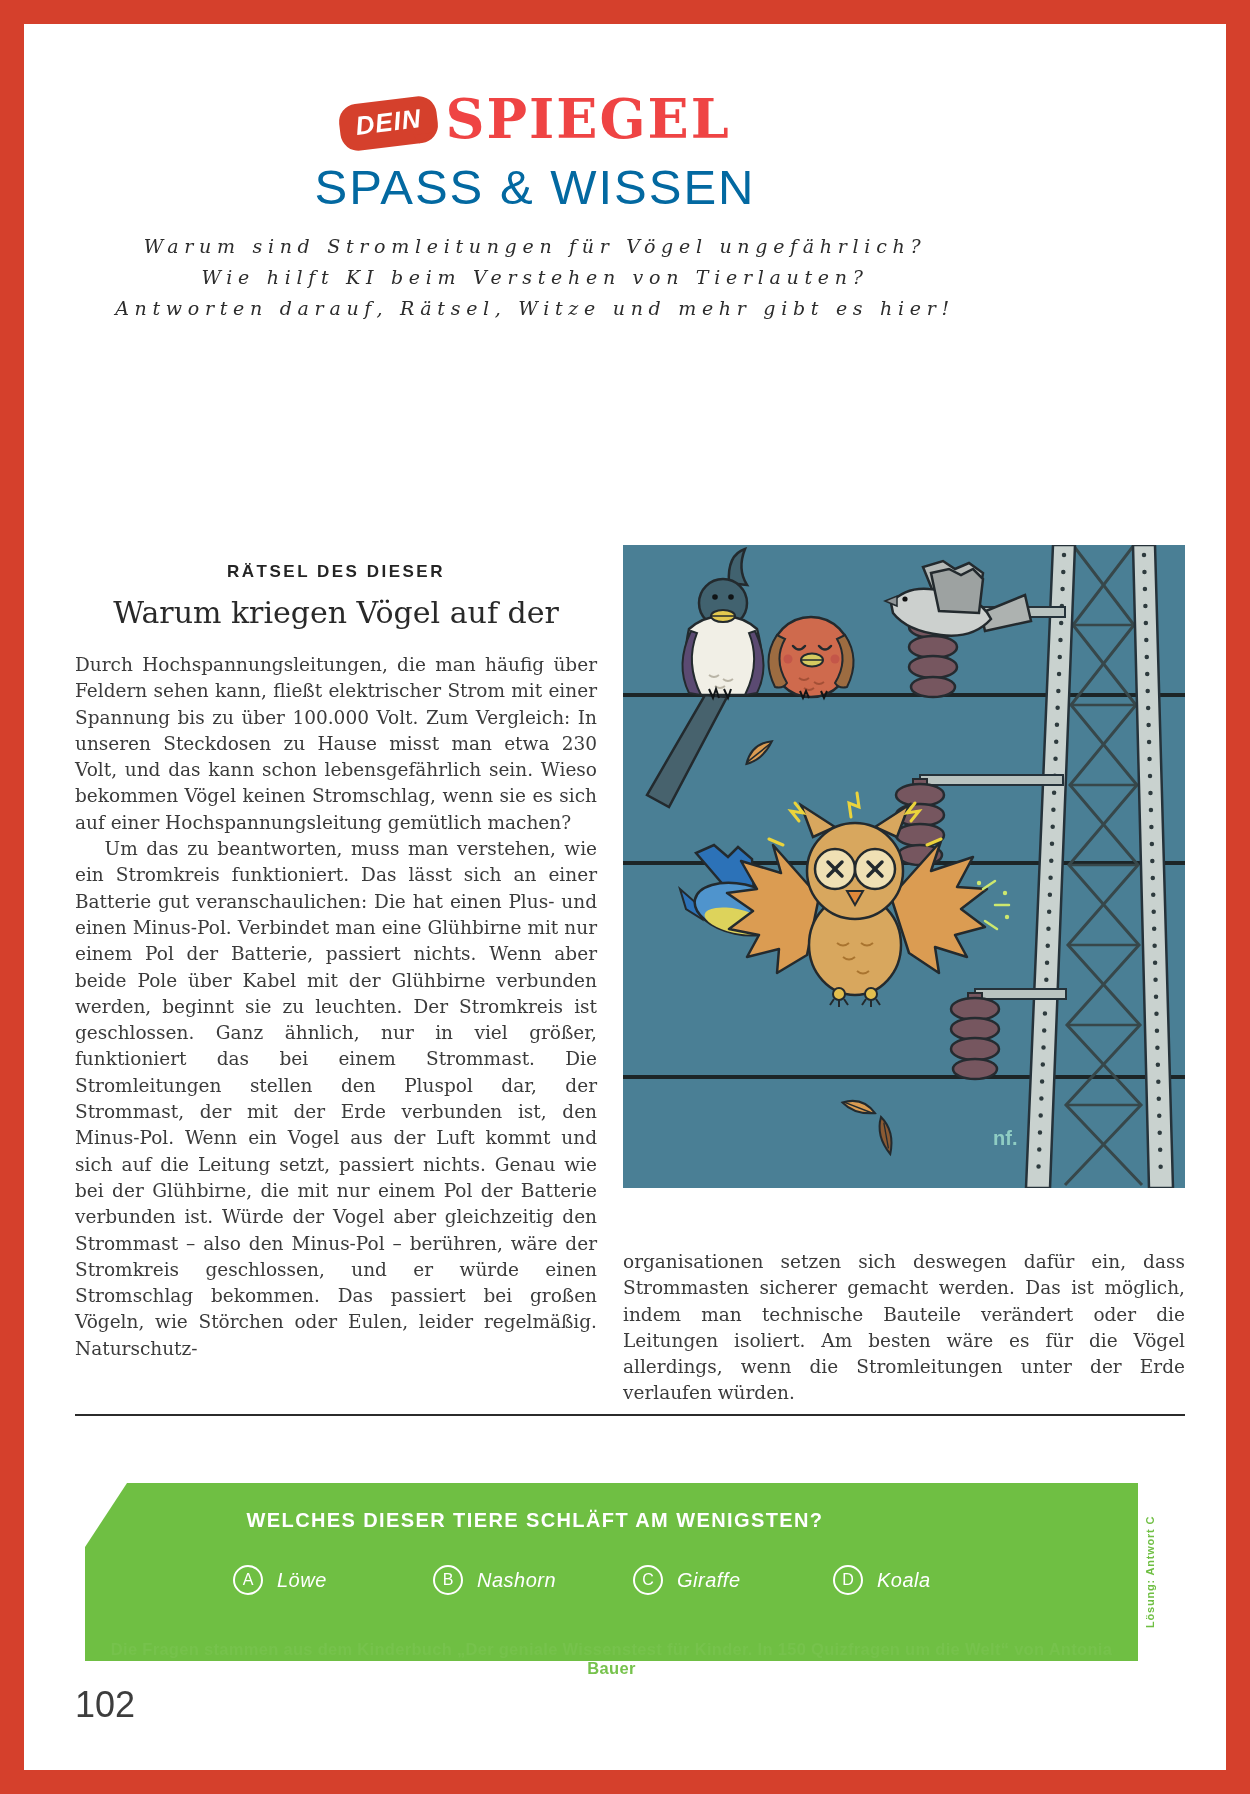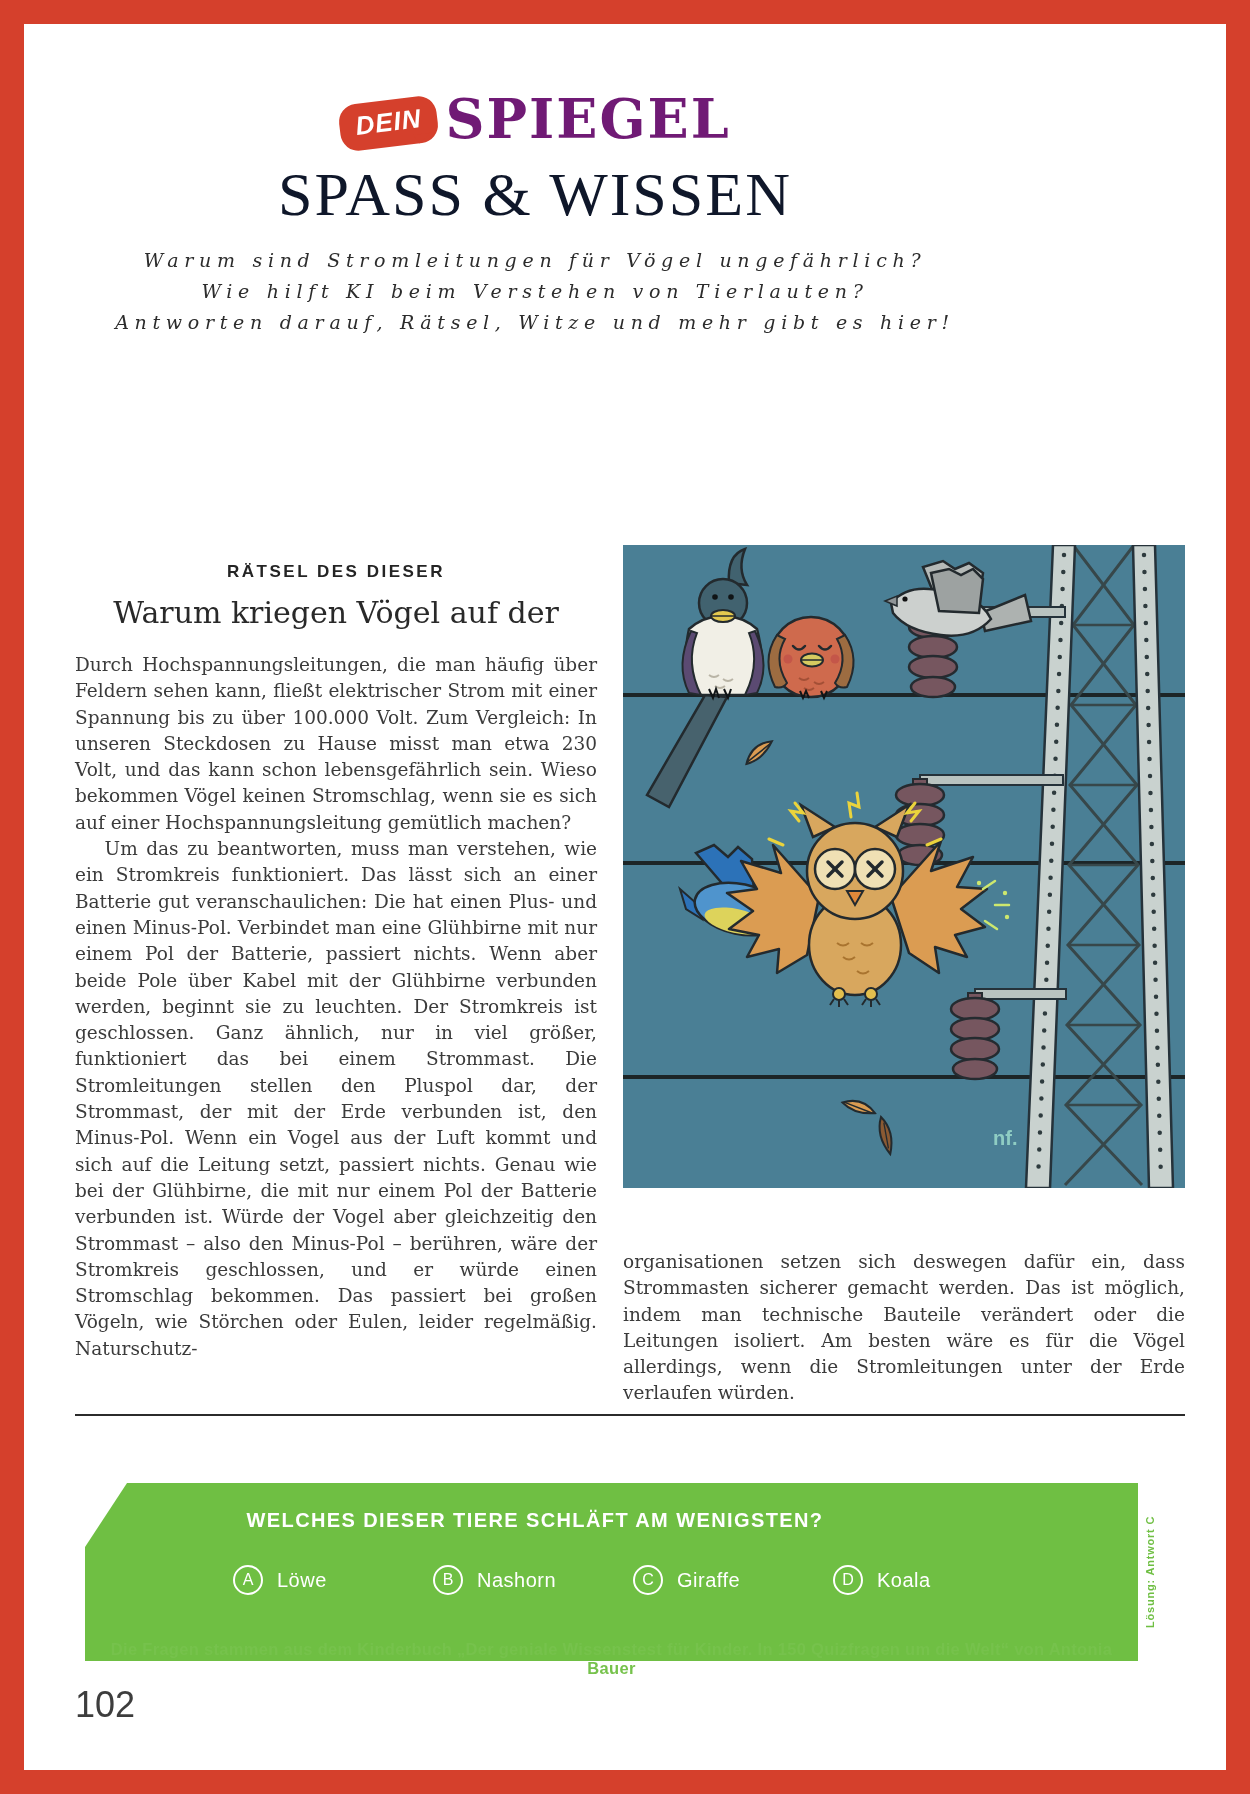--- a/index.html
+++ b/index.html
@@ -15,26 +15,26 @@
   .logo-bubble{
     position:relative;background:#d5402c;color:#fff;font-weight:bold;font-style:italic;
     font-size:26px;letter-spacing:1px;padding:7px 16px 9px;border-radius:18px;
     transform:rotate(-7deg) translateY(4px);
   }
   .logo-bubble:after{
     content:"";position:absolute;bottom:-9px;right:12px;width:0;height:0;
     border:9px solid transparent;border-top-color:#d5402c;transform:skewX(-25deg);
   }
   .logo-name{
-    color:#701a75;font-family:"DejaVu Serif","Liberation Serif",serif;font-weight:bold;
+    color:#ef4444;font-family:"DejaVu Serif","Liberation Serif",serif;font-weight:bold;
     font-size:54px;letter-spacing:2px;line-height:1;
   }
   .page-title{
-    margin-top:16px;font-family:Liberation Serif, serif;
-    font-size:62px;line-height:1.05;color:#0f172a;letter-spacing:2px;white-space:nowrap;
+    margin-top:16px;font-family:Liberation Sans, sans-serif;
+    font-size:49px;line-height:1.05;color:#0369a1;letter-spacing:2px;white-space:nowrap;
   }
   .subtitle{margin-top:18px;}
   .subtitle div{
     font-family:"DejaVu Serif","Liberation Serif",serif;font-style:italic;
     font-size:19px;line-height:31px;letter-spacing:0.30em;color:#2c2c2c;white-space:nowrap;
   }
 
   
   .col-left{position:absolute;left:75px;top:562px;width:522px;}
   .kicker{text-align:center;font-weight:bold;font-size:17px;letter-spacing:2.5px;color:#242424;}
@@ -63,21 +63,21 @@
   .quiz-question{
     position:absolute;top:26px;left:0;width:900px;text-align:center;color:#ffffff;
     font-weight:bold;font-size:20px;letter-spacing:1.4px;
   }
   .quiz-option{position:absolute;top:82px;display:flex;align-items:center;gap:14px;}
   .opt-a{left:148px;}.opt-b{left:348px;}.opt-c{left:548px;}.opt-d{left:748px;}
   .opt-circle{
     width:30px;height:30px;border:2px solid #fff;border-radius:50%;color:#fff;
     display:flex;align-items:center;justify-content:center;font-size:16px;box-sizing:border-box;
   }
-  .opt-label{color:#fff;font-size:20px;letter-spacing:0.5px;}
+  .opt-label{color:#fff;font-size:20px;letter-spacing:0.5px;font-style:italic;}
   .solution-note{
     position:absolute;left:1144px;top:1483px;height:145px;
     writing-mode:vertical-rl;transform:rotate(180deg);
     color:#6fbf43;font-size:11px;font-weight:bold;letter-spacing:0.8px;white-space:nowrap;
   }
   .quiz-caption{
     position:absolute;left:85px;top:1640px;width:1053px;text-align:center;
     color:#76c24c;font-weight:bold;font-size:16.5px;letter-spacing:0.3px;
   }
 

